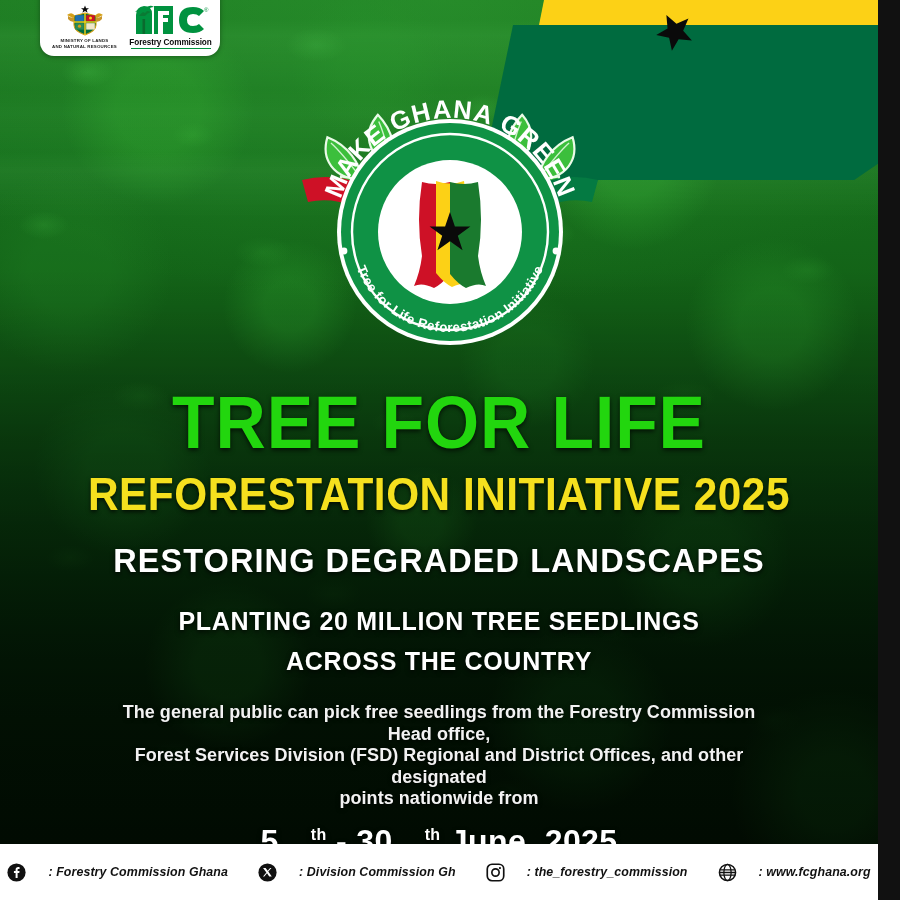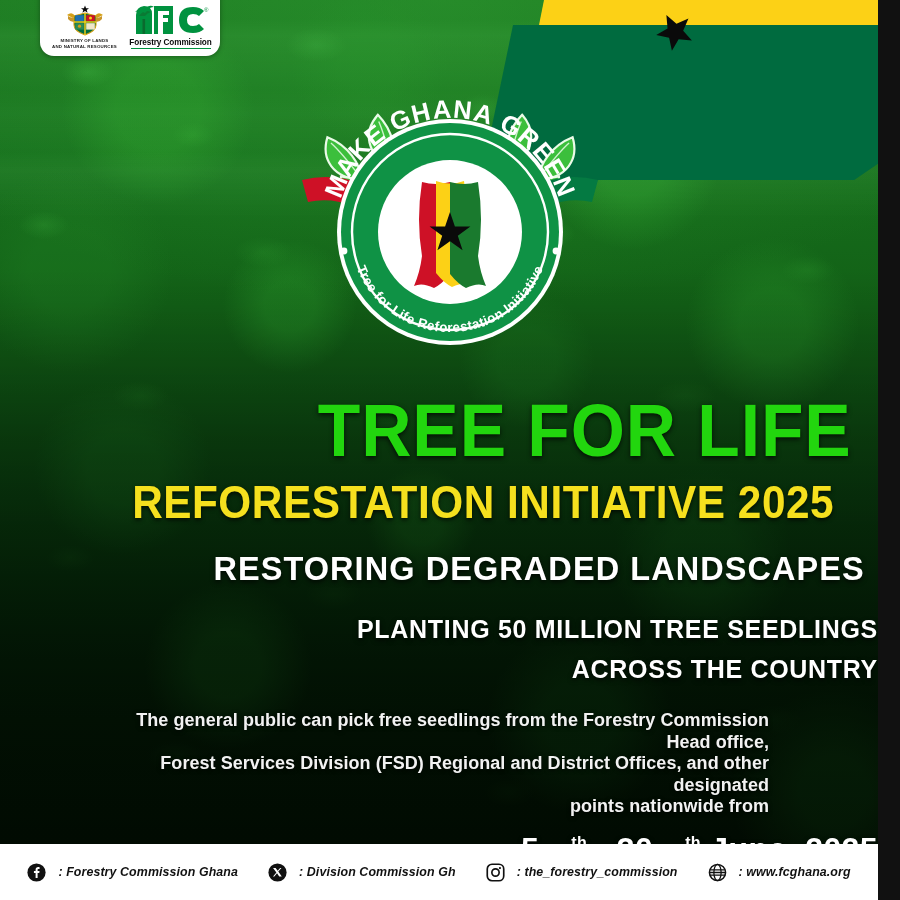--- a/index.html
+++ b/index.html
@@ -100,21 +100,21 @@
   .fc-txt{
     font-size:8.2px;font-weight:bold;color:#0a0a0a;letter-spacing:-.1px;
     margin-top:1px;white-space:nowrap;
   }
   .fc-rule{width:80px;height:1.4px;background:#00923f;margin-top:1px;}
 
   
   .badge{position:absolute;left:294px;top:46px;width:312px;height:300px;}
 
   
-  .headline{position:absolute;left:0;right:0;top:392px;text-align:right;}
+  .headline{position:absolute;left:0;right:0;top:384px;text-align:center;}
   .t-main{
     font-family:"Liberation Sans Narrow","Liberation Sans",sans-serif;
     font-weight:bold;font-size:74px;line-height:78px;
     letter-spacing:1px;color:#22d60e;
     text-shadow:0 2px 6px rgba(0,0,0,.75);
     transform:scaleX(.94);
   }
   .t-sub{
     font-family:"Liberation Sans Narrow","Liberation Sans",sans-serif;
     font-weight:bold;font-size:47px;line-height:56px;
@@ -148,21 +148,21 @@
     margin-top:12px;
   }
   .t-date sup{font-size:16px;vertical-align:super;line-height:0;margin-left:32px;}
 
   
   .footer{
     position:absolute;left:0;right:0;bottom:0;height:56px;
     background:#ffffff;
     display:flex;align-items:center;justify-content:center;gap:30px;
   }
-  .f-item{display:flex;align-items:center;gap:12px;}
+  .f-item{display:flex;align-items:center;gap:22px;}
   .f-txt{
     font-size:12.4px;font-weight:bold;font-style:italic;
     color:#111;letter-spacing:.1px;white-space:nowrap;
   }
   .f-ico{width:19px;height:19px;flex:0 0 19px;display:block;}
 </style>
 </head>
 <body>
 
 <div class="poster">
@@ -295,21 +295,21 @@
 
       <circle cx="50" cy="205" r="3.4" fill="#ffffff"></circle>
       <circle cx="262" cy="205" r="3.4" fill="#ffffff"></circle>
     </svg>
   </div>
 
   <div class="headline">
     <div class="t-main">TREE FOR LIFE</div>
     <div class="t-sub">REFORESTATION INITIATIVE 2025</div>
     <div class="t-third">RESTORING DEGRADED LANDSCAPES</div>
-    <div class="t-fourth">PLANTING 50 MILLION TREE SEEDLINGS</div>
+    <div class="t-fourth">PLANTING 20 MILLION TREE SEEDLINGS</div>
     <div class="t-fourth" style="margin-top:10px">ACROSS THE COUNTRY</div>
 
     <div class="t-para">
       <div>The general public can pick free seedlings from the Forestry Commission Head office,</div>
       <div>Forest Services Division (FSD) Regional and District Offices, and other designated</div>
       <div>points nationwide from</div>
     </div>
 
     <div class="t-date"><span>5</span><sup>th</sup><span> - </span><span>30</span><sup>th</sup><span> June, 2025</span></div>
   </div>

